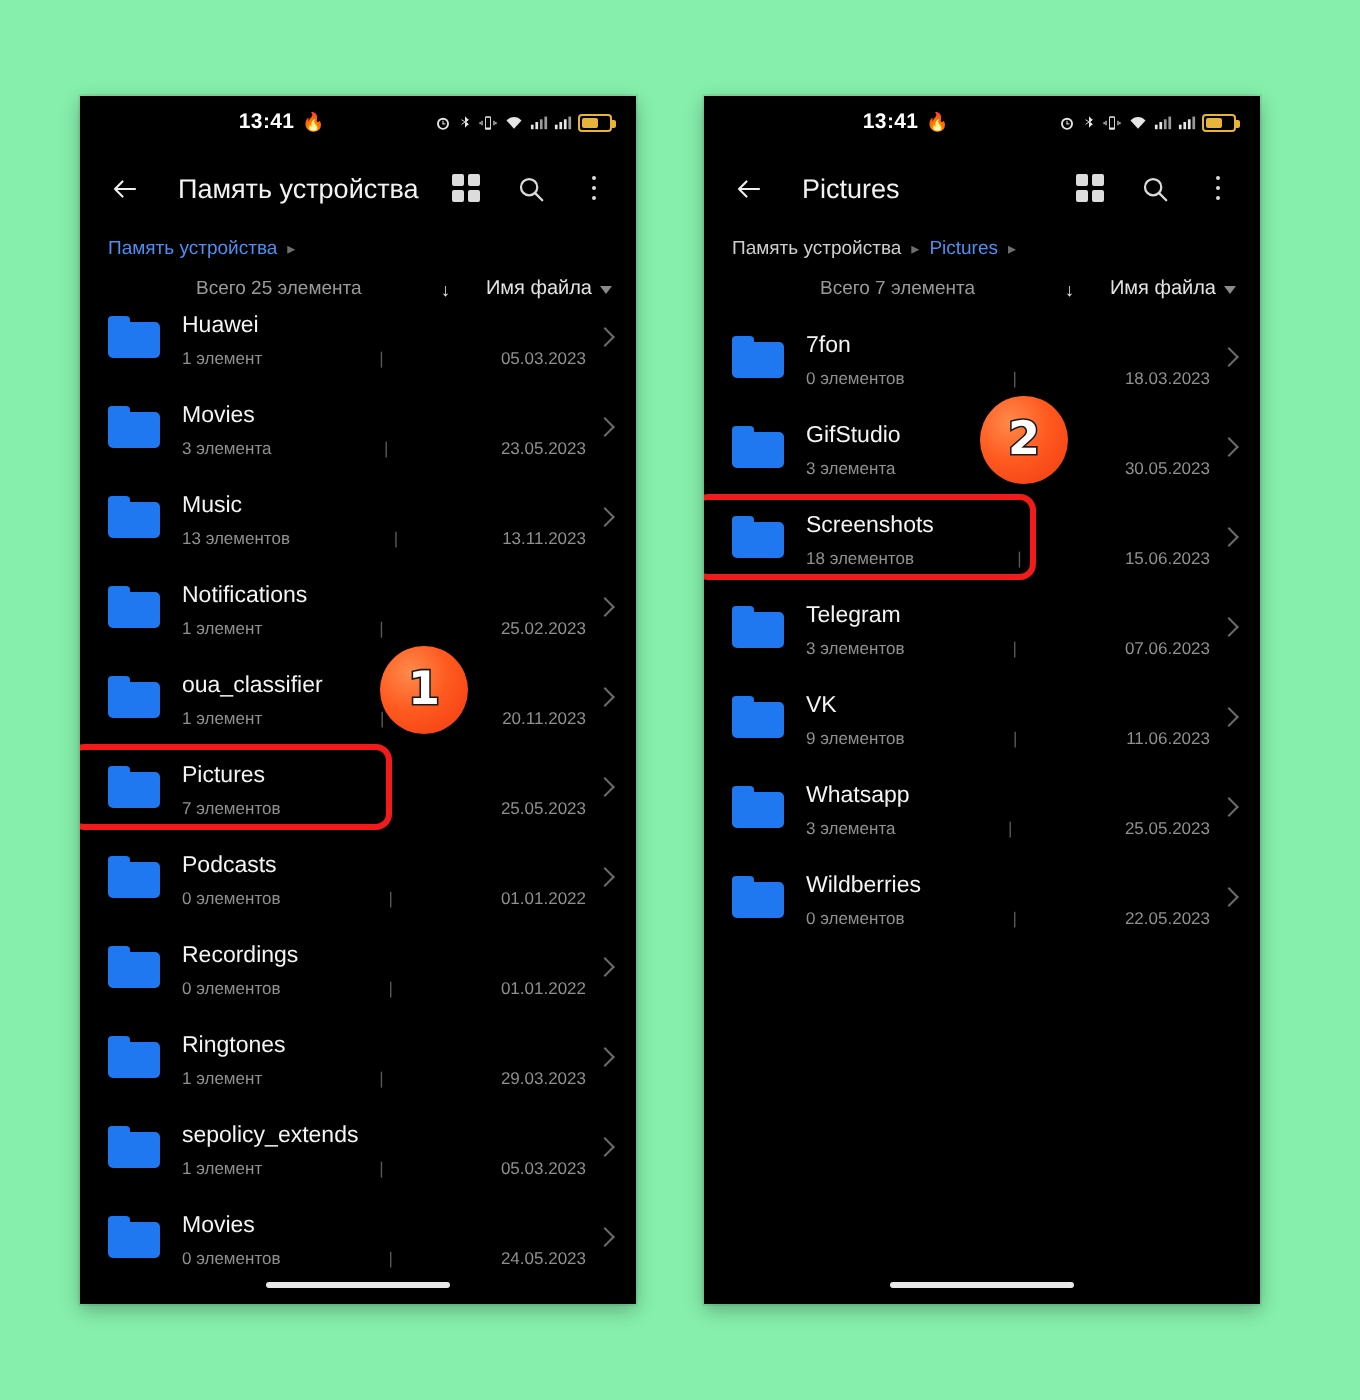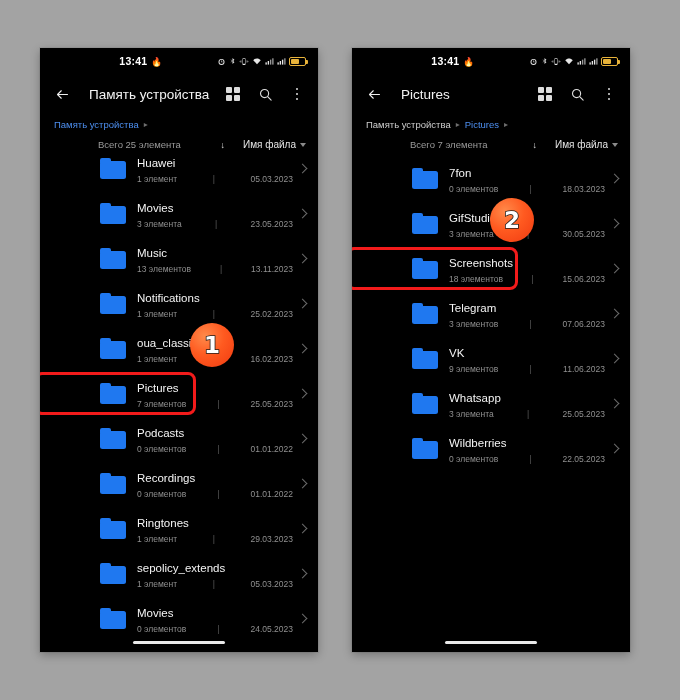--- a/index.html
+++ b/index.html
@@ -2,21 +2,21 @@
 <html><head>
 <meta charset="utf-8">
 <style>
   * { margin:0; padding:0; box-sizing:border-box; }
   html, body {
     width:680px; height:700px;
     background:#ffffff;
     font-family:"Liberation Sans", sans-serif;
     overflow:hidden;
   }
-  .stage { position:relative; width:680px; height:700px; background:#a3a3a3; }
+  .stage { position:relative; width:680px; height:700px; background:#86efac; }
 
   
   .phone {
     position:absolute;
     width:278px; height:604px;
     background:#000000;
     overflow:hidden;
     box-shadow:0 3px 9px rgba(0,0,0,.28), 0 0 0 1px rgba(0,0,0,.06);
   }
   .phone.left  { left:40px;  top:48px; }
@@ -91,21 +91,21 @@
   .sort-caret {
     width:0;height:0;border-left:3.5px solid transparent;
     border-right:3.5px solid transparent;border-top:4px solid #8a8a8a;
   }
 
   
   .list { position:relative; overflow:hidden; }
   .list.clipped { margin-top:-10px; }
   .row {
     height:45px; display:flex; align-items:center;
-    padding:0 12px 0 14px; position:relative;margin-left:46px;
+    padding:0 12px 0 14px; position:relative;
   }
   .folder {
     width:26px; height:21px; position:relative; flex:none;
     margin-right:11px;
   }
   .folder .tab {
     position:absolute; left:0; top:0; width:11px; height:4.5px;
     background:#1f78f0; border-radius:2px 2px 0 0;
   }
   .folder .body {
@@ -294,21 +294,21 @@
             <span class="chev"></span>
           </div>
           <div class="row" id="row-0-4">
             <span class="folder">
               <span class="tab"></span>
               <span class="body"></span>
             </span>
             <span class="meta"><span class="fname">oua_classifier</span><span class="fsub">
                 <span>1 элемент</span>
                 <span class="bar">|</span>
-                <span>16.02.2023</span>
+                <span>20.11.2023</span>
               </span></span>
             <span class="chev"></span>
           </div>
           <div class="row" id="row-0-5">
             <span class="folder">
               <span class="tab"></span>
               <span class="body"></span>
             </span>
             <span class="meta"><span class="fname">Pictures</span><span class="fsub">
                 <span>7 элементов</span>

